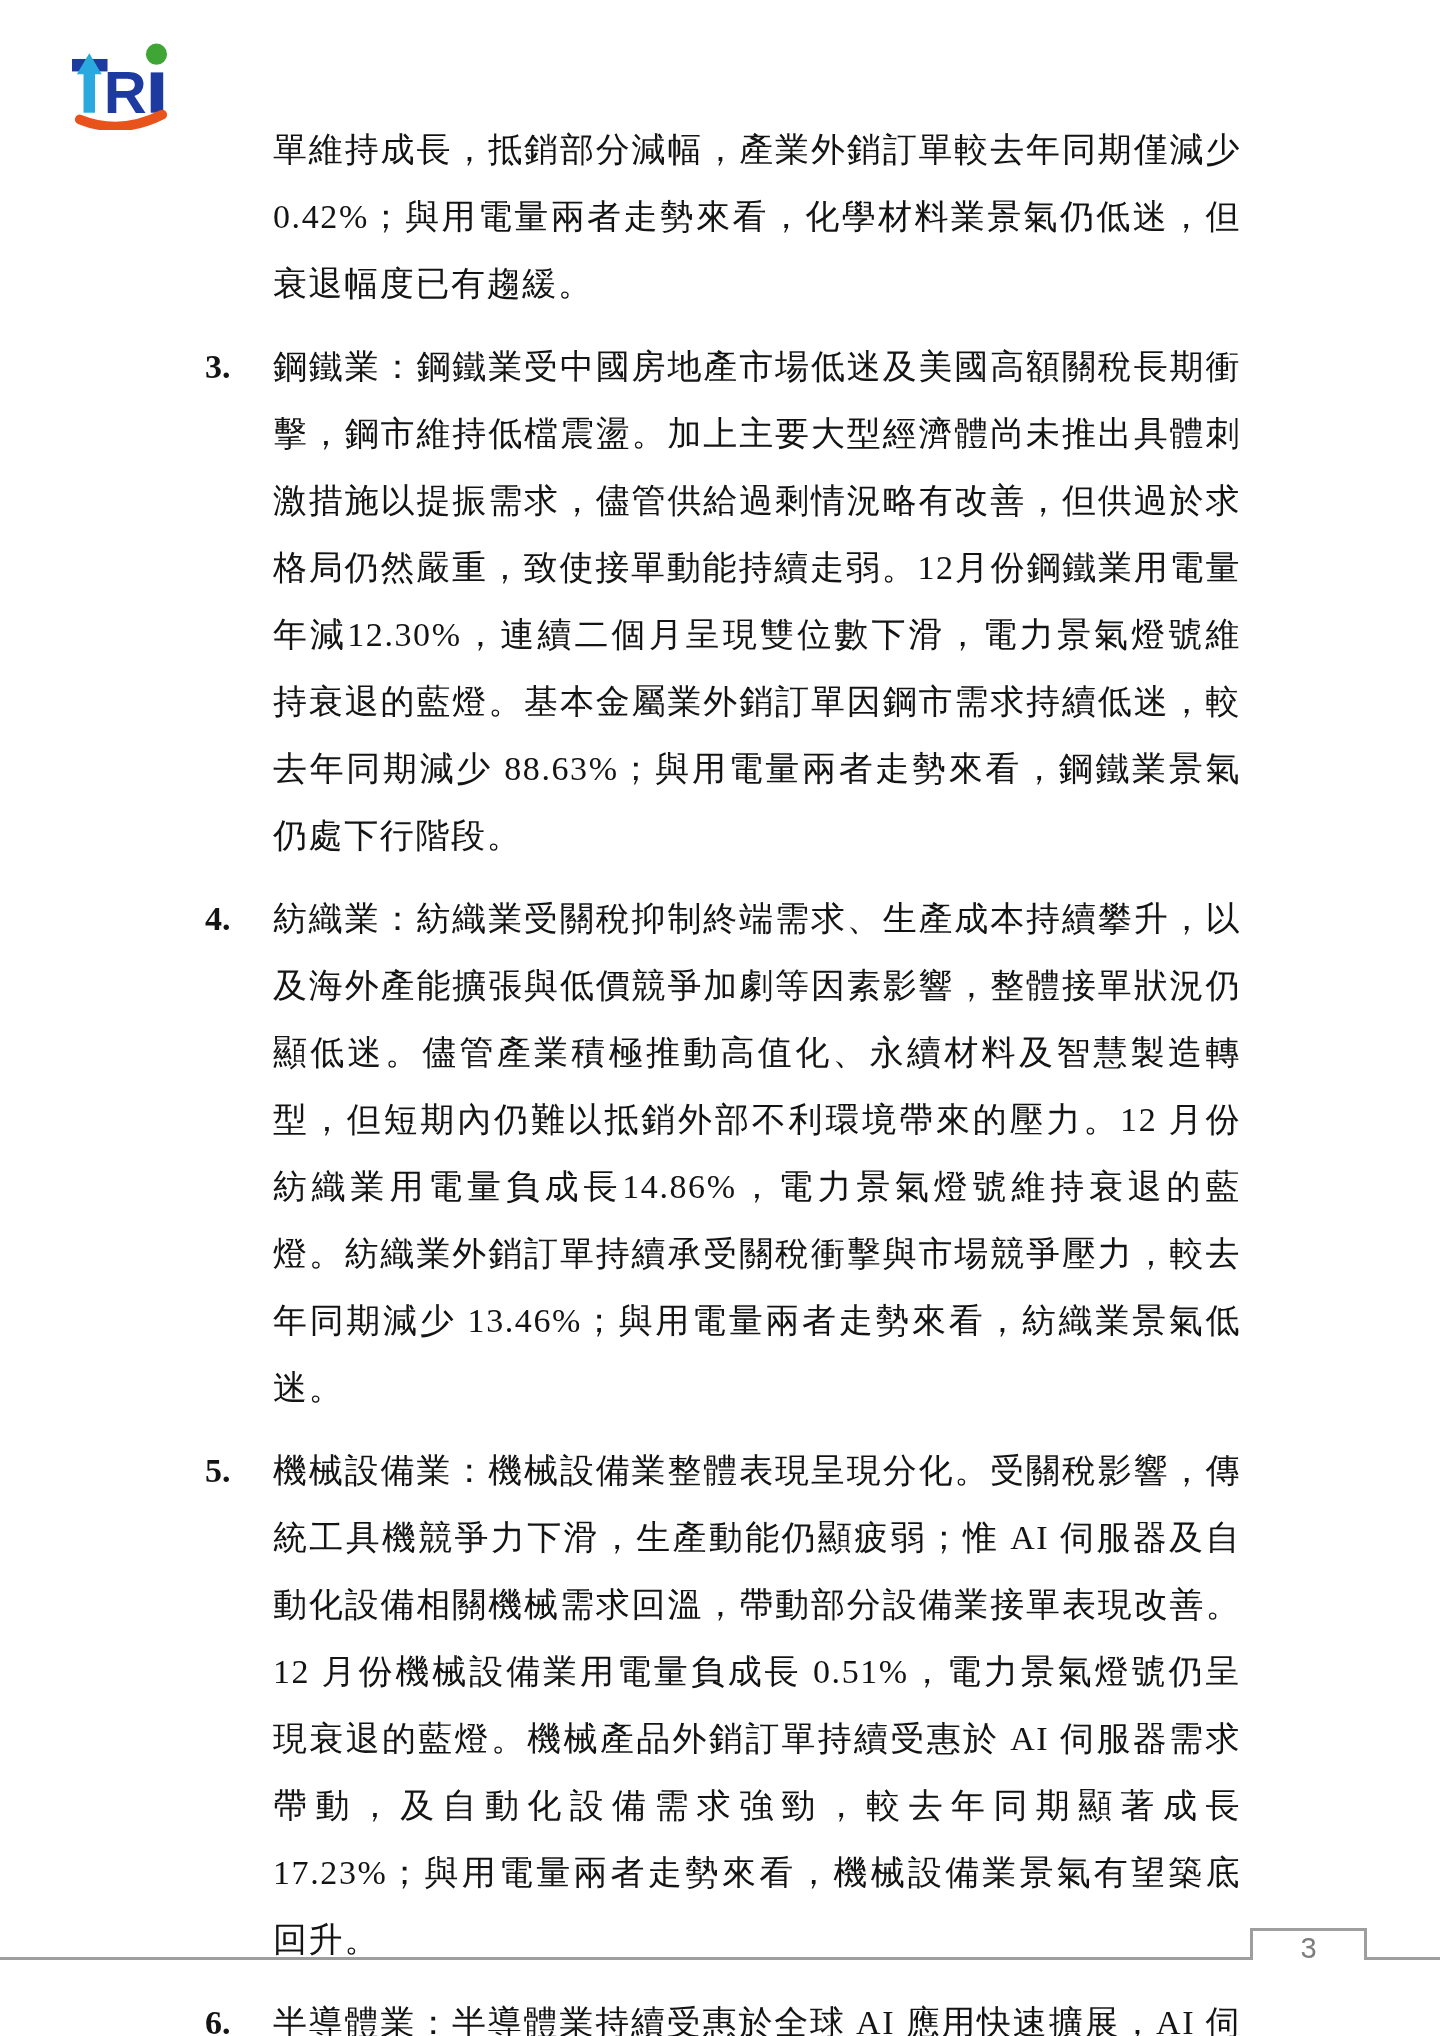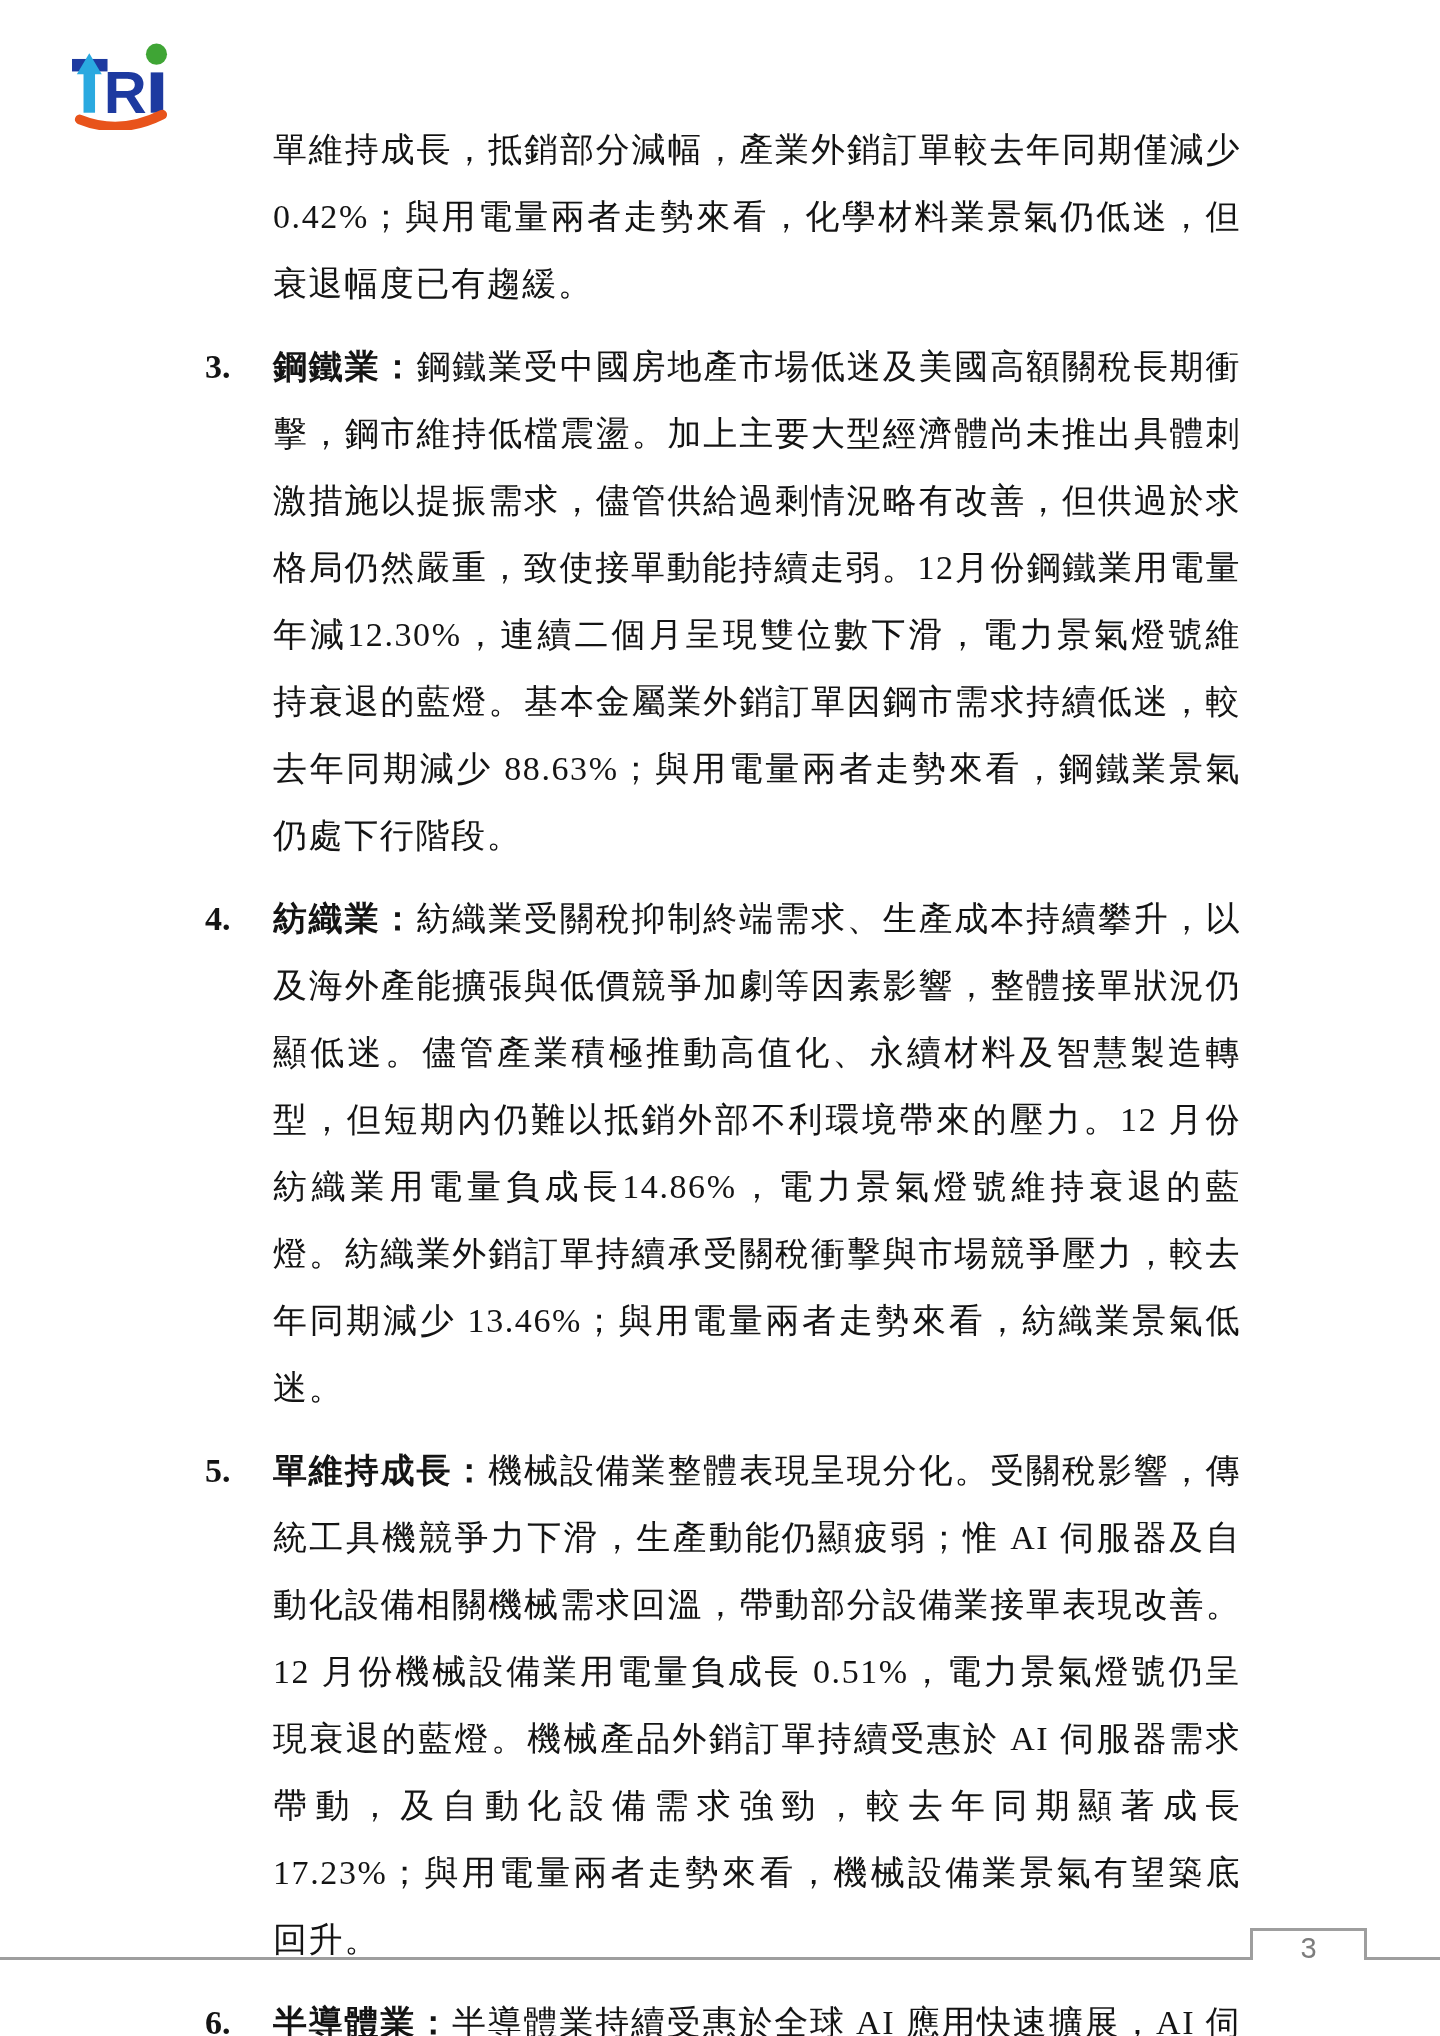--- a/index.html
+++ b/index.html
@@ -32,21 +32,21 @@
   }
   .body-col {
     flex:1;
     margin:0;
     font-size:34px;
     line-height:67px;
     letter-spacing:1.6px;
     text-align:justify;
     text-align-last:left;
   }
-  .heading { font-weight:bold; }
+  .heading { font-weight:normal; }
 
   
   .footer-line-left  { position:absolute; top:1957px; left:0;      width:1250px; height:3px; background:#9e9e9e; }
   .footer-line-right { position:absolute; top:1957px; left:1364px; width:76px;   height:3px; background:#9e9e9e; }
   .page-tab {
     position:absolute; top:1928px; left:1250px;
     width:117px; height:32px;
     box-sizing:border-box;
     border:3px solid #9e9e9e;
     border-bottom:none;
@@ -95,21 +95,21 @@
     <p class="body-col"><span class="heading">鋼鐵業：</span><span>鋼鐵業受中國房地產市場低迷及美國高額關稅長期衝擊，鋼市維持低檔震盪。加上主要大型經濟體尚未推出具體刺激措施以提振需求，儘管供給過剩情況略有改善，但供過於求格局仍然嚴重，致使接單動能持續走弱。12月份鋼鐵業用電量年減12.30%，連續二個月呈現雙位數下滑，電力景氣燈號維持衰退的藍燈。基本金屬業外銷訂單因鋼市需求持續低迷，較去年同期減少 88.63%；與用電量兩者走勢來看，鋼鐵業景氣仍處下行階段。</span></p>
   </div>
 
   <div class="row">
     <div class="num-col">4.</div>
     <p class="body-col"><span class="heading">紡織業：</span><span>紡織業受關稅抑制終端需求、生產成本持續攀升，以及海外產能擴張與低價競爭加劇等因素影響，整體接單狀況仍顯低迷。儘管產業積極推動高值化、永續材料及智慧製造轉型，但短期內仍難以抵銷外部不利環境帶來的壓力。12 月份紡織業用電量負成長14.86%，電力景氣燈號維持衰退的藍燈。紡織業外銷訂單持續承受關稅衝擊與市場競爭壓力，較去年同期減少 13.46%；與用電量兩者走勢來看，紡織業景氣低迷。</span></p>
   </div>
 
   <div class="row">
     <div class="num-col">5.</div>
-    <p class="body-col"><span class="heading">單維持成長：</span><span>機械設備業整體表現呈現分化。受關稅影響，傳統工具機競爭力下滑，生產動能仍顯疲弱；惟 AI 伺服器及自動化設備相關機械需求回溫，帶動部分設備業接單表現改善。12 月份機械設備業用電量負成長 0.51%，電力景氣燈號仍呈現衰退的藍燈。機械產品外銷訂單持續受惠於 AI 伺服器需求帶動，及自動化設備需求強勁，較去年同期顯著成長 17.23%；與用電量兩者走勢來看，機械設備業景氣有望築底回升。</span></p>
+    <p class="body-col"><span class="heading">機械設備業：</span><span>機械設備業整體表現呈現分化。受關稅影響，傳統工具機競爭力下滑，生產動能仍顯疲弱；惟 AI 伺服器及自動化設備相關機械需求回溫，帶動部分設備業接單表現改善。12 月份機械設備業用電量負成長 0.51%，電力景氣燈號仍呈現衰退的藍燈。機械產品外銷訂單持續受惠於 AI 伺服器需求帶動，及自動化設備需求強勁，較去年同期顯著成長 17.23%；與用電量兩者走勢來看，機械設備業景氣有望築底回升。</span></p>
   </div>
 
   <div class="row">
     <div class="num-col">6.</div>
     <p class="body-col"><span class="heading">半導體業：</span><span>半導體業持續受惠於全球 AI 應用快速擴展，AI 伺服器、</span></p>
   </div>
 </div>
   </div>
 
   <div>

